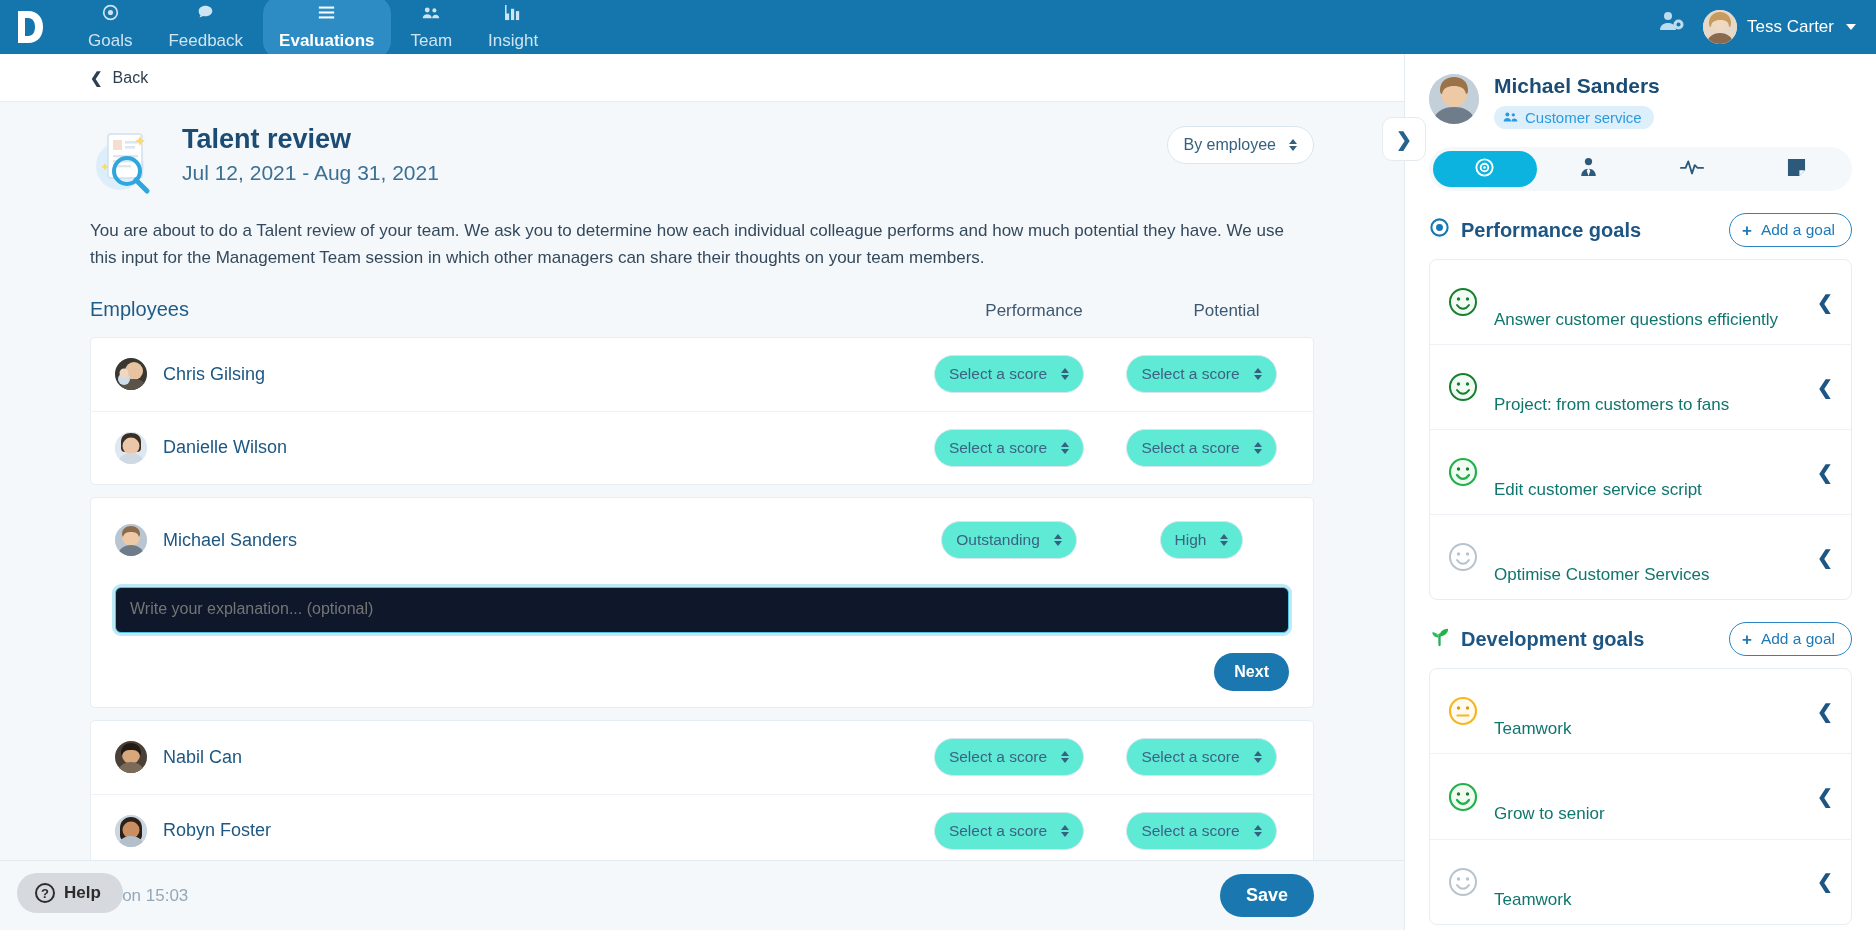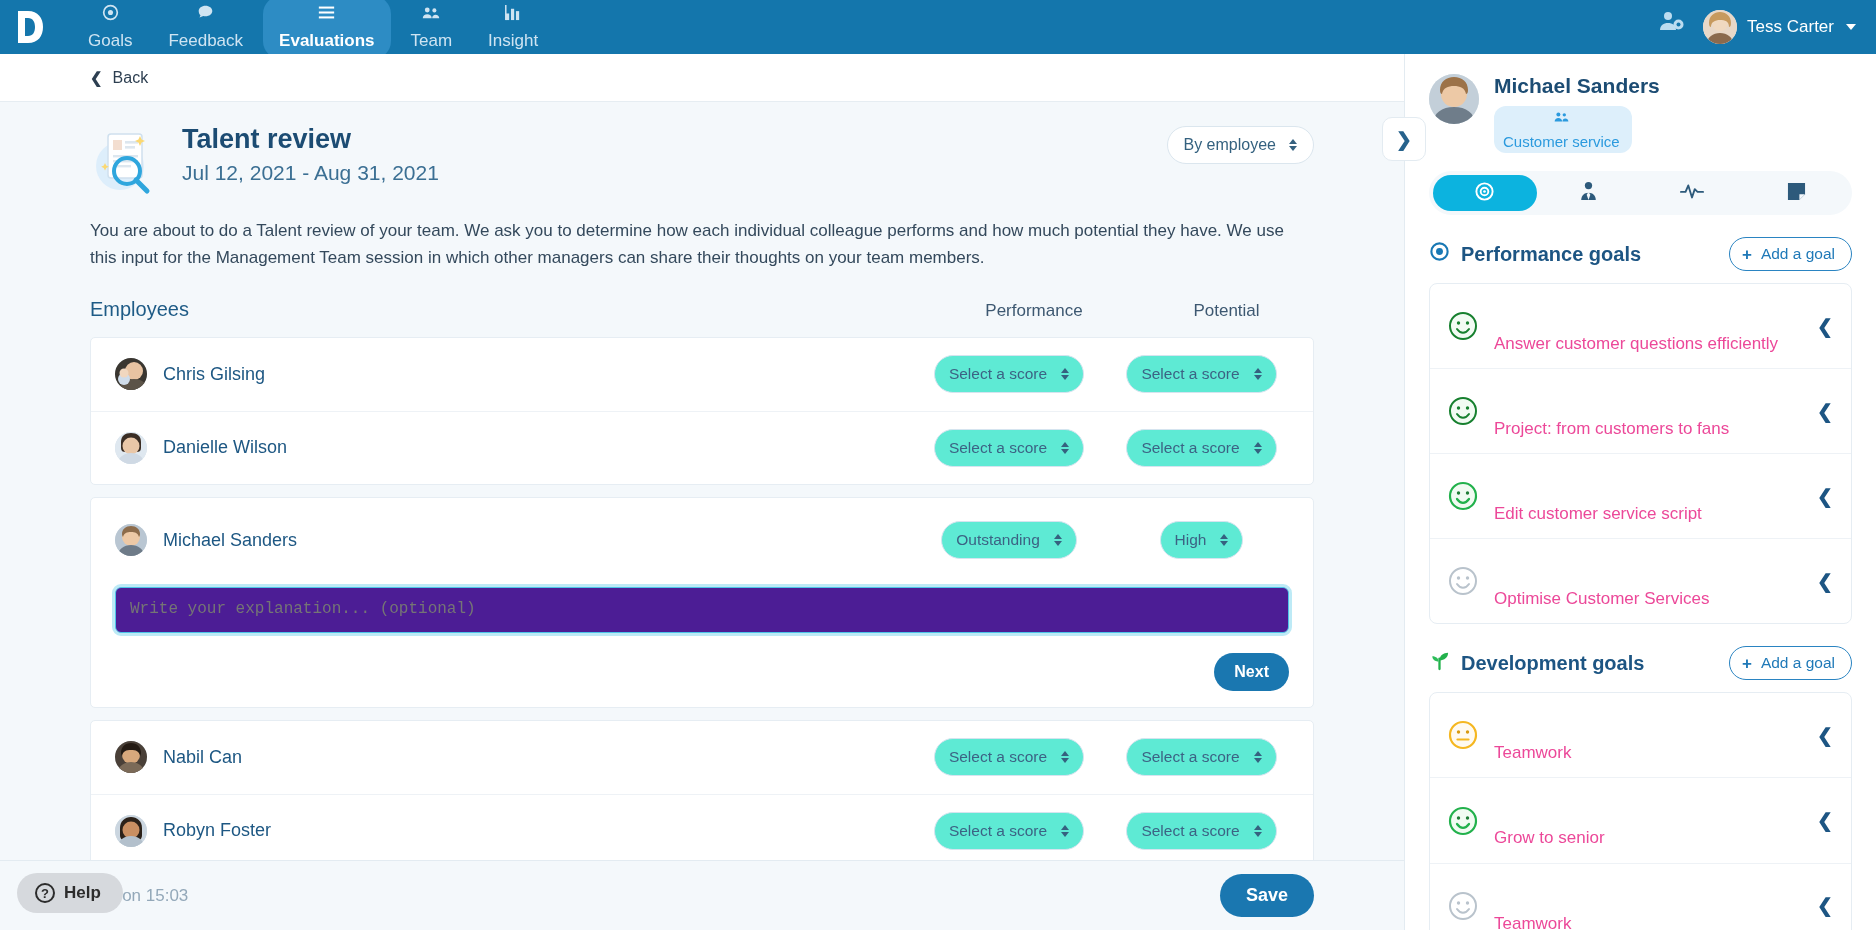--- a/index.html
+++ b/index.html
@@ -137,22 +137,22 @@
     white-space: nowrap;
   }
 
   .expanded-card { margin-top: 12px; padding: 6px 0 16px 0; }
   .expl-wrap { padding: 0 24px; margin-top: 10px; }
   .expl-box {
     width: 100%; height: 46px;
     border: 1.5px solid #4fc4e8; border-radius: 6px;
     outline: 3px solid rgba(108,209,236,.45);
     padding: 12px 14px; font-size: 16px; color: #7b8a97;
-    font-family: Liberation Mono, monospace;
-    background: #4c1d95; resize: none;
+    font-family: Liberation Sans, sans-serif;
+    background: #0f172a; resize: none;
   }
   .next-row { display: flex; justify-content: flex-end; padding: 16px 24px 0 24px; }
   .btn-next {
     background: #1a77b0; color: #fff; border: none;
     border-radius: 20px; padding: 10px 20px;
     font-size: 16px; font-weight: bold; cursor: pointer;
     font-family: "Liberation Sans", sans-serif;
   }
 
   
@@ -200,21 +200,21 @@
     display: flex; align-items: center; justify-content: center;
     color: #26628c; font-size: 19px; font-weight: bold; cursor: pointer;
     z-index: 5;
   }
   .panel-head { display: flex; align-items: flex-start; padding: 20px 24px 0 24px; gap: 15px; }
   .panel-name { font-size: 21px; color: #1c4c73; font-weight: bold; }
   .team-badge {
     display: inline-flex; align-items: center; gap: 7px;
     background: #ddeffb; color: #2b9ade;
     border-radius: 12px; padding: 3px 12px 3px 9px;
-    font-size: 15px; margin-top: 8px; flex-direction: column;
+    font-size: 15px; margin-top: 8px;
   }
   .tabbar {
     margin: 18px 24px 0 24px; background: #f4f8fb;
     border-radius: 22px; height: 44px;
     display: flex; align-items: center; padding: 4px;
   }
   .tab {
     flex: 1; height: 36px; border-radius: 20px;
     display: flex; align-items: center; justify-content: center;
     cursor: pointer; color: #2d5a7b;
@@ -240,21 +240,21 @@
 
   .goals-card {
     margin: 12px 24px 0 24px; border: 1px solid #e6edf3;
     border-radius: 8px; background: #fff; overflow: hidden;
   }
   .goal-row {
     display: flex; align-items: center; gap: 16px;
     padding: 13px 18px; min-height: 60px; cursor: pointer;
   }
   .goal-row + .goal-row { border-top: 1px solid #eef2f6; }
-  .goal-label { flex: 1; font-size: 17px; color: #ec4899; line-height: 1.3; margin-top: 36px; }
+  .goal-label { flex: 1; font-size: 17px; color: #0f766e; line-height: 1.3; margin-top: 36px; }
   .chev-r { color: #1d5583; font-size: 19px; font-weight: bold; }
   .smiley { width: 30px; height: 30px; flex: none; }
 </style>
 </head>
 <body>
 
 <div class="topnav">
   <div class="logo">
     <svg width="30" height="34" viewBox="0 0 30 34">
       <path d="M4 1 h10 c10 0 15 7 15 16 c0 9 -5 16 -15 16 h-10 z M11 8 v18 h3 c5 0 7 -4 7 -9 c0 -5 -2 -9 -7 -9 z" fill="#ffffff"></path>

